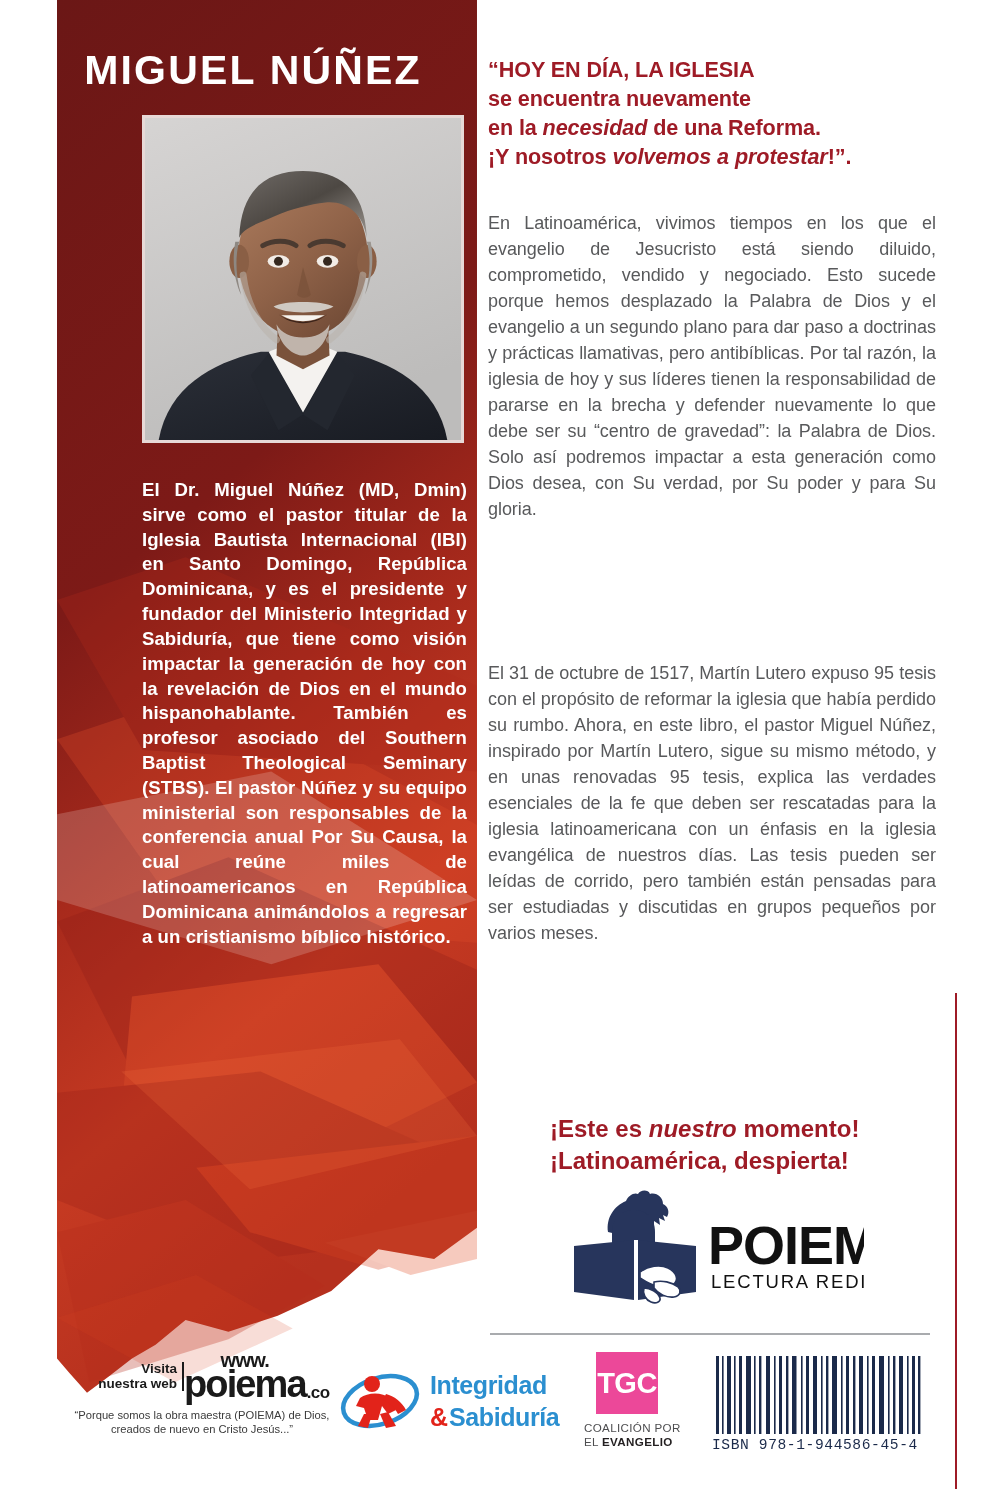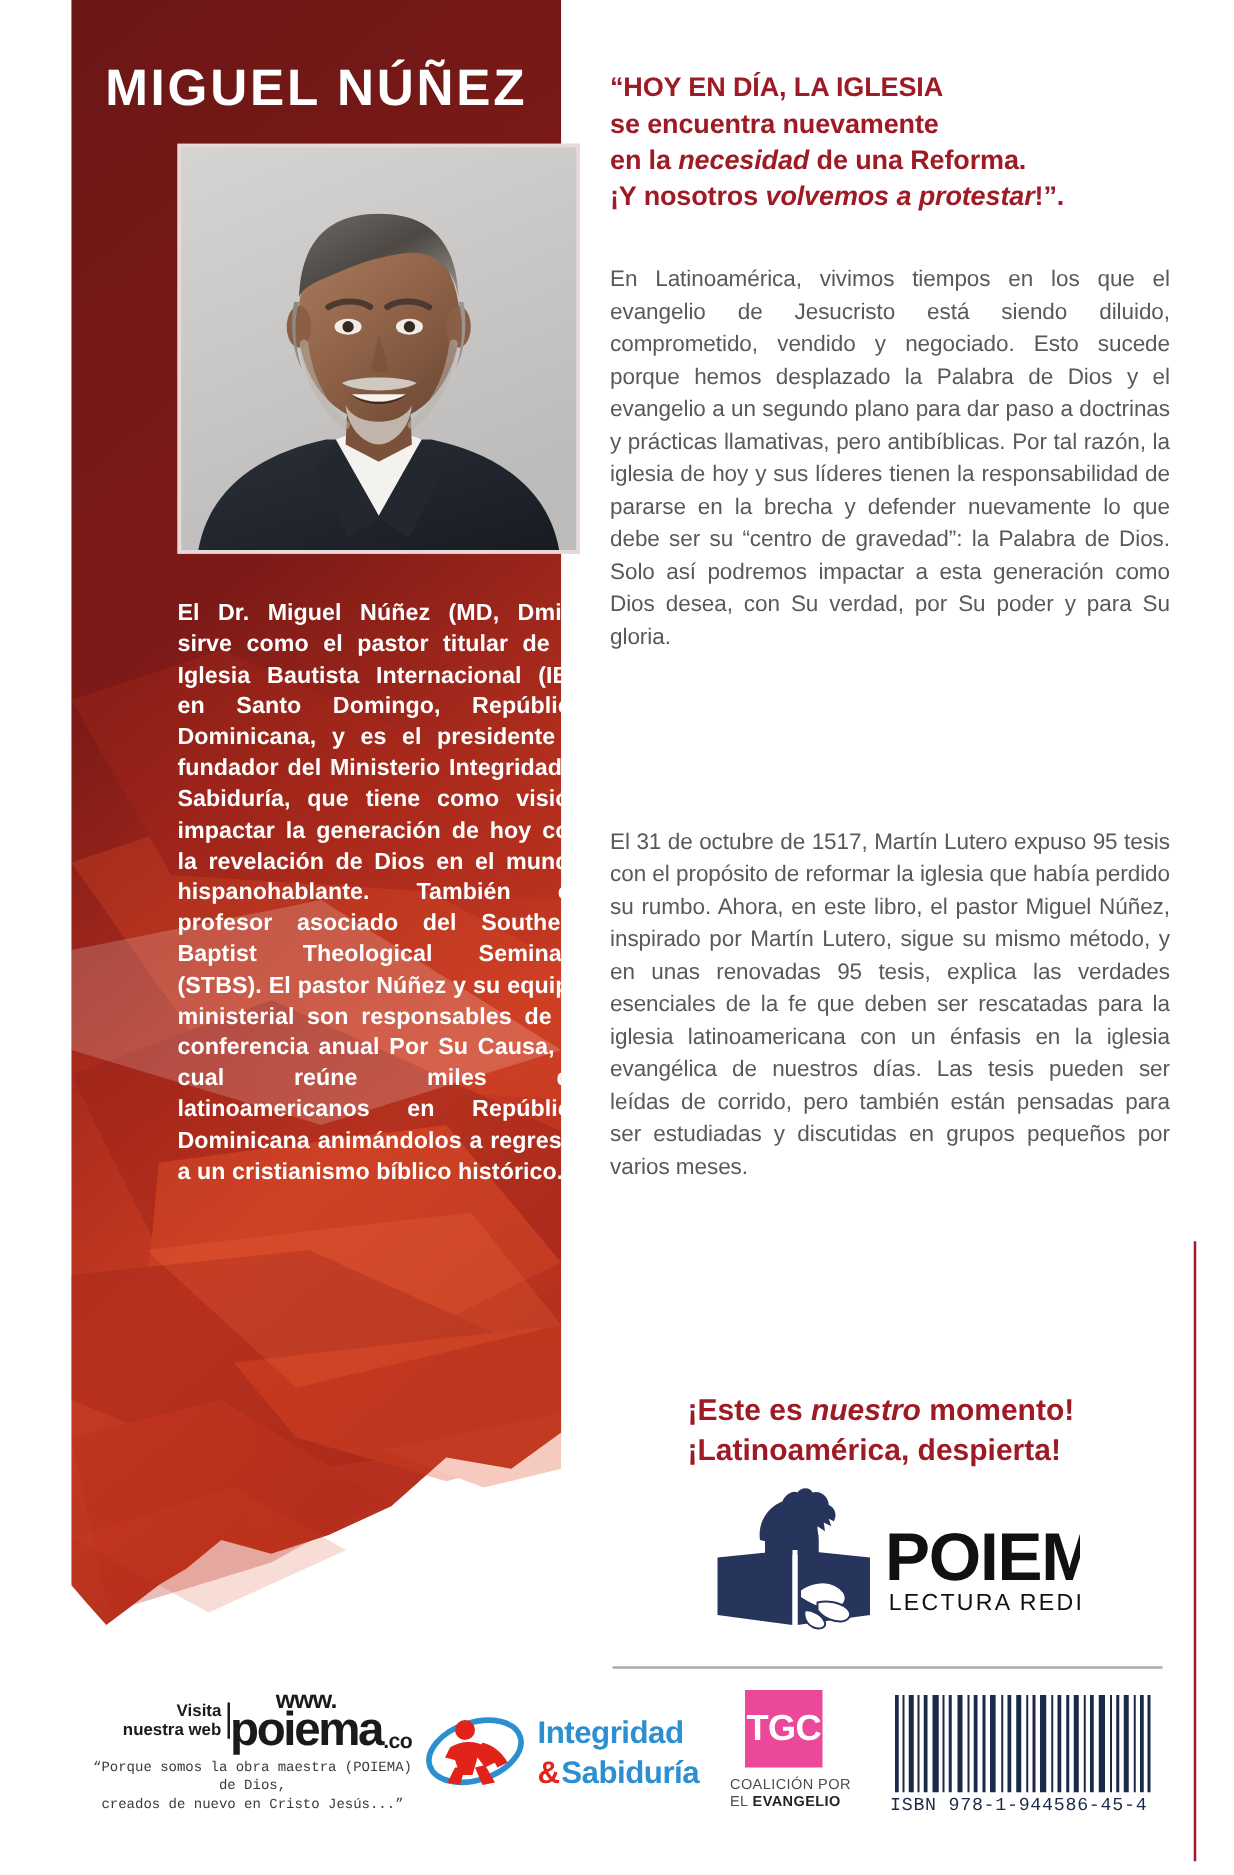--- a/index.html
+++ b/index.html
@@ -16,20 +16,21 @@
     -webkit-font-smoothing: antialiased;
   }
 
   
   #left-panel {
     position: absolute;
     left: 57px;
     top: 0;
     width: 392px;
     height: 1320px;
+    padding-left: 28px;
   }
   #left-panel-bg {
     position: absolute;
     inset: 0;
   }
 
   #author-name {
     position: absolute;
     left: 0;
     top: 50px;
@@ -193,21 +194,20 @@
     font-size: 17px;
     font-weight: bold;
     letter-spacing: -0.5px;
   }
   #footer-tagline {
     margin-top: 7px;
     color: #3a3a3a;
     font-size: 11.2px;
     line-height: 1.28;
     text-align: center;
-    font-family: Liberation Mono, monospace;
   }
 
   
   #iys-logo {
     position: absolute;
     left: 338px;
     top: 1362px;
     width: 226px;
     height: 78px;
   }

